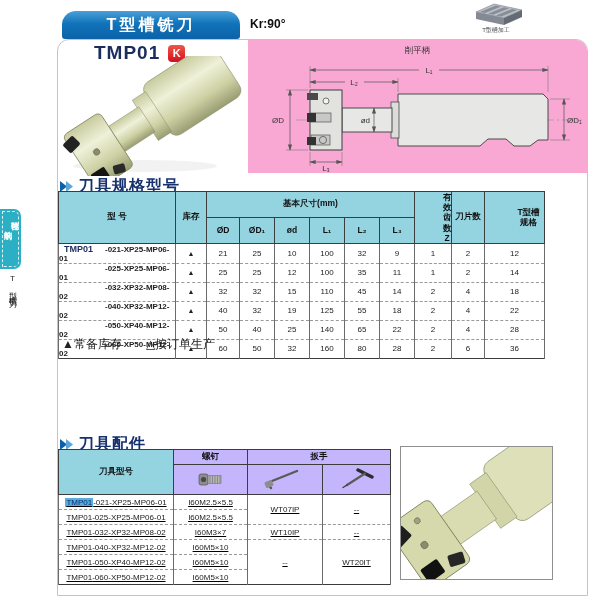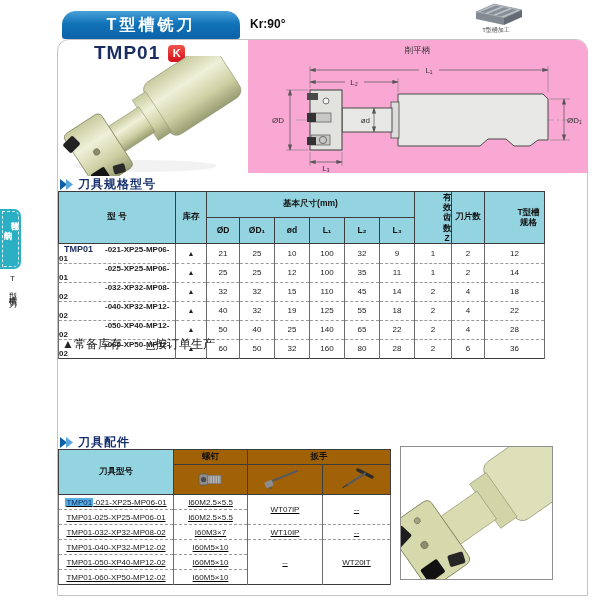--- a/index.html
+++ b/index.html
@@ -25,21 +25,21 @@
                    font-size:8.5px; color:#333; }
   .series-heading { position:absolute; left:94px; top:42px; display:flex; align-items:center; gap:8px; }
   .series-heading .name { font-size:19px; font-weight:bold; color:#1b2c5e; letter-spacing:1px; }
   .badge { width:17px; height:17px; background:linear-gradient(180deg,#f0554a,#d40f1b);
            border-radius:4px; color:#fff; font-weight:bold; font-size:11px;
            display:flex; align-items:center; justify-content:center; }
   .photo { position:absolute; left:60px; top:56px; }
 
   
   .section-header { position:absolute; display:flex; align-items:center; gap:4px;
-                    font-size:12px; font-weight:bold; color:#16316e; letter-spacing:1px; }
+                    font-size:16px; font-weight:bold; color:#16316e; letter-spacing:1px; }
   #spec-header { left:60px; top:176px; }
   #acc-header  { left:60px; top:434px; }
 
   
   table { border-collapse:collapse; table-layout:fixed; position:absolute; background:#fff;
           border:1.5px solid #3c3c3c; }
   th { background:#93d4e0; font-size:8.5px; font-weight:bold; color:#111;
        border:1px solid #3c3c3c; padding:0; text-align:center; }
   td { font-size:8px; color:#222; text-align:center; padding:0;
        border-left:1px solid #6b6b6b; border-right:1px solid #6b6b6b;
@@ -53,21 +53,21 @@
   .series-prefix { display:inline-block; width:46px; padding-left:5px; font-weight:bold;
                    color:#1b2c5e; font-size:9px; }
   .model-suffix { font-weight:bold; font-size:8px; color:#222; }
   .cell-stock { font-size:7px; }
   .spec-note { position:absolute; left:62px; top:336px; font-size:12px; color:#222; }
 
   .acc-table { left:58px; top:449px; width:332px; }
   .acc-table thead tr.r1 { height:15px; }
   .acc-table thead tr.r2 { height:30px; }
   .acc-table tbody tr { height:15px;text-decoration:underline; }
-  .acc-table th.white { background:#a16207; }
+  .acc-table th.white { background:#c4b5fd; }
   .acc-model span { font-size:8px; }
   .hl { background:#58ace0; color:#0e2f63; padding:0 1px; }
 
   .photo-box { position:absolute; left:400px; top:446px; width:153px; height:134px;
                border:1px solid #8f8f8f; background:#fff; overflow:hidden; }
   .footer-note { position:absolute; left:50px; top:586px; font-size:8px; color:#333; }
 
   
   .sidebar-tab { position:absolute; left:0; top:209px; width:21px; height:60px;
                  background:#2aafc4; border-radius:0 7px 7px 0; }

